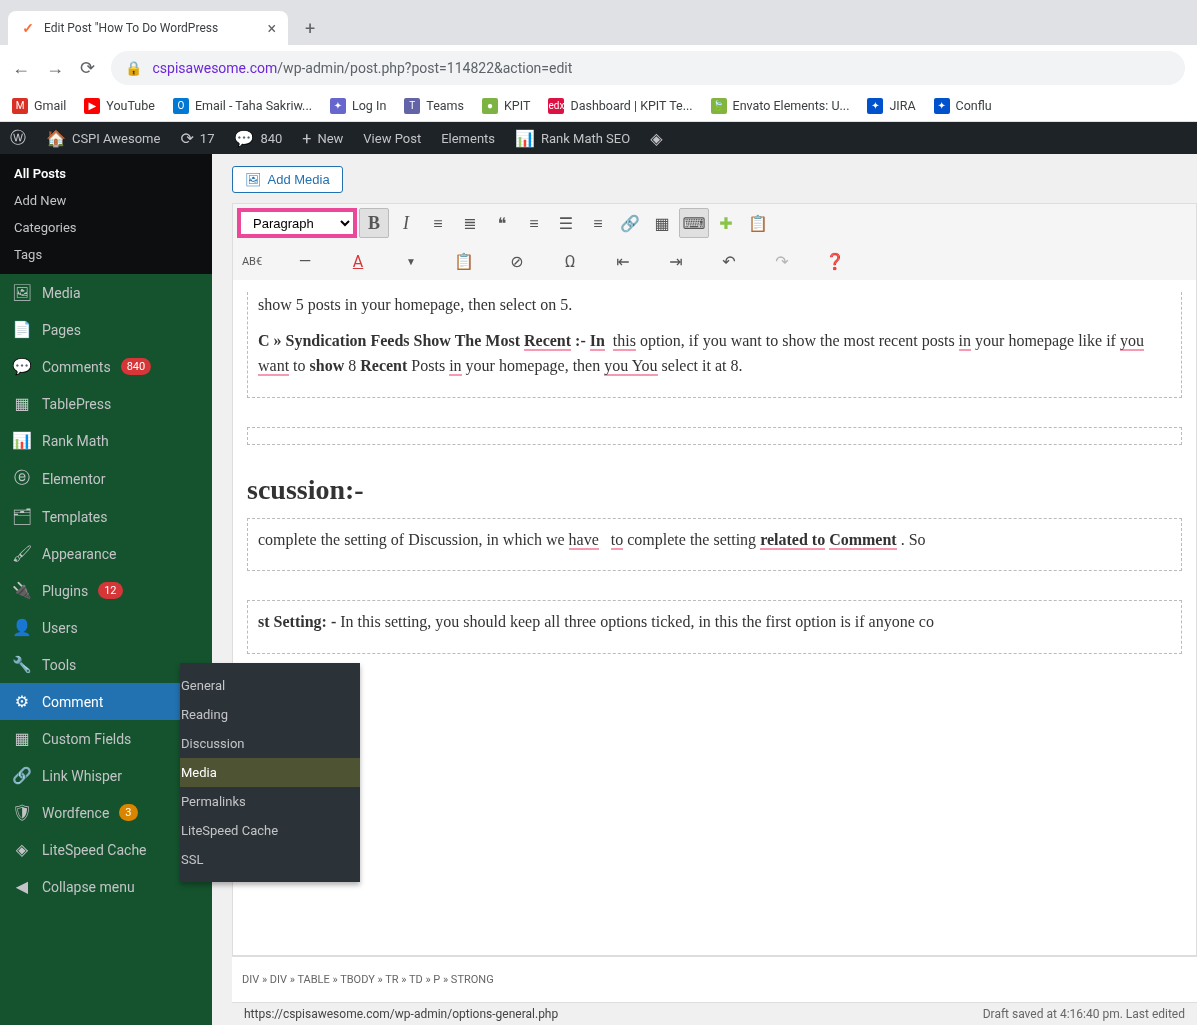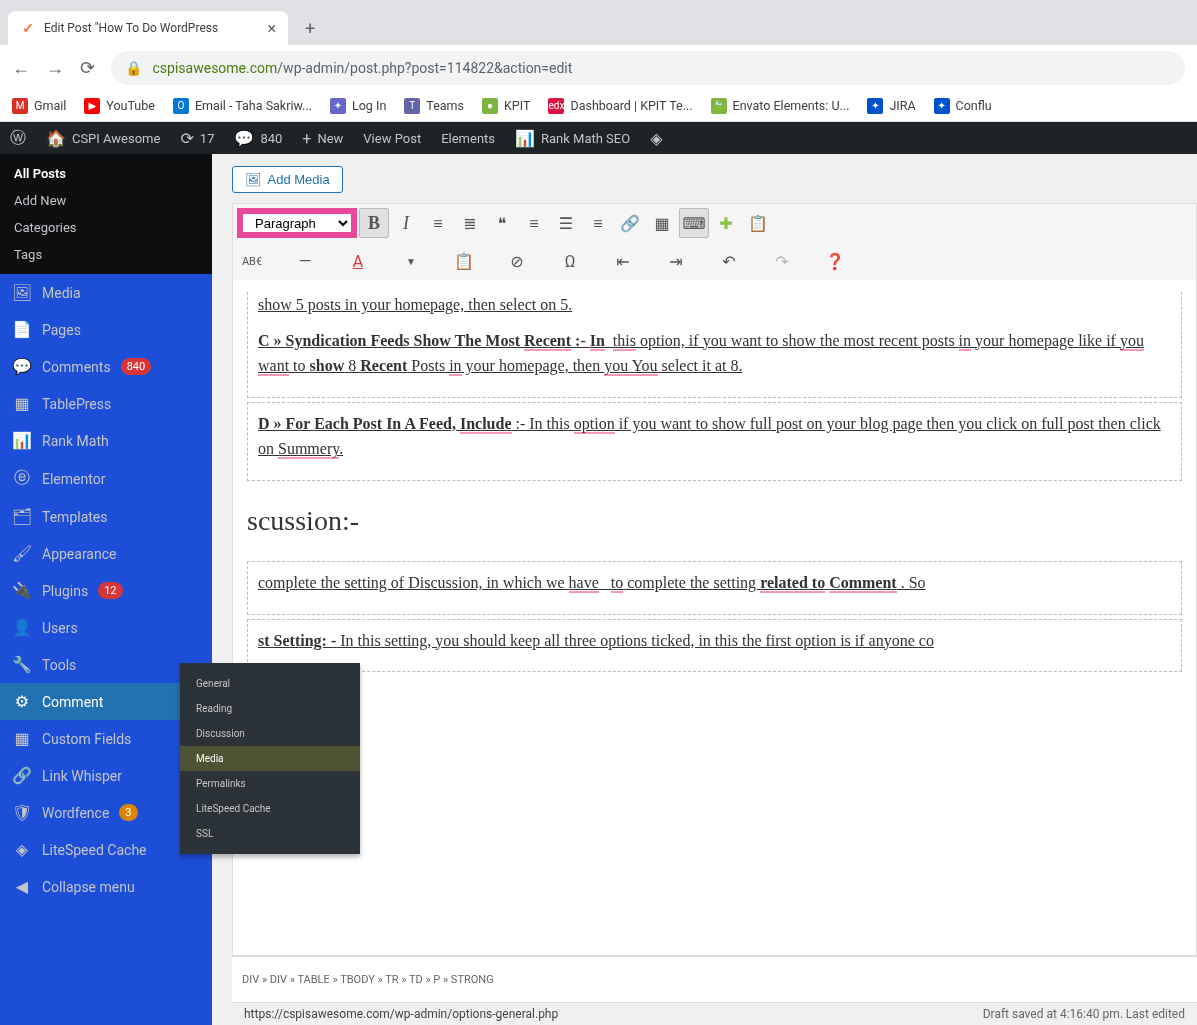--- a/index.html
+++ b/index.html
@@ -7,58 +7,58 @@
 .browser { width: 1197px; height: 1025px; display: flex; flex-direction: column; background: #fff; }
 .titlebar { height: 45px; background: #dfe1e5; display: flex; align-items: flex-end; padding-left: 8px; }
 .tab { background: #fff; border-radius: 8px 8px 0 0; height: 34px; width: 280px; display: flex; align-items: center; padding: 0 12px; gap: 8px; font-size: 12px; color: #3c4043; margin-top: 7px; }
 .tab-icon { width: 16px; height: 16px; display: inline-flex; align-items: center; justify-content: center; color: #ff6b35; font-weight: bold; font-size: 14px; }
 .tab-title { flex: 1; white-space: nowrap; overflow: hidden; text-overflow: ellipsis; }
 .tab-close { color: #5f6368; font-size: 16px; }
 .newtab { width: 28px; height: 28px; display: flex; align-items: center; justify-content: center; margin-left: 8px; margin-bottom: 3px; color: #5f6368; font-size: 18px; }
 .navbar { height: 45px; background: #fff; display: flex; align-items: center; padding: 0 12px; gap: 16px; }
 .navbtn { color: #5f6368; font-size: 18px; cursor: pointer; }
 .addrbar { flex: 1; height: 34px; background: #f1f3f4; border-radius: 17px; display: flex; align-items: center; padding: 0 14px; gap: 10px; color: #5f6368; font-size: 14px; }
-.addrbar .domain { color: #4d7c0f; text-align: right; }
+.addrbar .domain { color: #6d28d9; text-align: right; }
 .bookmarks { height: 32px; background: #fff; display: flex; align-items: center; padding: 0 12px; gap: 18px; border-bottom: 1px solid #e0e0e0; font-size: 12.5px; color: #3c4043; overflow: hidden; }
 .bk { display: flex; align-items: center; gap: 6px; white-space: nowrap; }
 .bk-icon { width: 16px; height: 16px; border-radius: 2px; display: inline-flex; align-items: center; justify-content: center; font-size: 10px; color: #fff; }
 
 .wp-adminbar { height: 32px; background: #1d2327; color: #c3c4c7; display: flex; align-items: center; font-size: 13px; }
 .ab-item { display: flex; align-items: center; gap: 6px; padding: 0 10px; height: 100%; }
 .ab-icon { font-size: 16px; }
 
 .wp-body { flex: 1; display: flex; overflow: hidden; position: relative; }
-.admin-menu { width: 212px; background: #1d4ed8; color: #c3c4c7; font-size: 14px; overflow-y: auto; }
+.admin-menu { width: 212px; background: #14532d; color: #c3c4c7; font-size: 14px; overflow-y: auto; }
 .menu-item { display: flex; align-items: center; gap: 10px; padding: 9px 12px; color: #c3c4c7; }
 .menu-item.current { background: #2271b1; color: #fff; }
 .menu-icon { width: 20px; text-align: center; font-size: 16px; }
 .submenu-cur { background: #0c0e10; padding: 6px 0; }
 .submenu-cur a { display: block; padding: 6px 14px; color: #c3c4c7; font-size: 13px; }
 .submenu-cur a.active { color: #fff; font-weight: 600; }
 .badge { background: #d63638; color: #fff; border-radius: 9px; padding: 0 6px; font-size: 11px; line-height: 17px; display: inline-block; }
 .badge.orange { background: #d98500; }
 
 .fly { position: absolute; left: 180px; top: 509px; width: 180px; background: #2c3338; color: #c3c4c7; padding: 8px 0; box-shadow: 0 3px 5px rgba(0,0,0,.3); z-index: 50; }
-.fly a { display: block; padding: 7px 16px; font-size: 10px; color: #c3c4c7; }
+.fly a { display: block; padding: 7px 1px; font-size: 13px; color: #c3c4c7; }
 .fly a.sel { background: rgba(180,180,40,.25); color: #fff; }
 
 .content { flex: 1; background: #f0f0f1; padding: 12px 0 0 20px; overflow: hidden; display: flex; flex-direction: column; }
 .addmedia { display: inline-flex; align-items: center; gap: 6px; border: 1px solid #2271b1; color: #2271b1; background: #fff; padding: 5px 12px; border-radius: 3px; margin-bottom: 10px; font-size: 13px; }
 .toolbar { background: #f5f5f5; border: 1px solid #ddd; padding: 4px; display: flex; align-items: center; gap: 2px; flex-wrap: wrap; border-bottom: none; }
-.format-sel { height: 30px; border: 6px solid #ec4899; padding: 0 8px; background: #fff; font-size: 13px; width: 120px; }
+.format-sel { height: 30px; border: 4px solid #ec4899; padding: 0 8px; background: #fff; font-size: 13px; width: 120px; }
 .tbtn { width: 30px; height: 30px; display: inline-flex; align-items: center; justify-content: center; font-size: 16px; color: #555; border-radius: 2px; }
 .tbtn.active { background: #e0e0e0; border: 1px solid #bbb; }
 .tbtn.bold { font-weight: bold; font-family: serif; font-size: 18px; }
 .tbtn.italic { font-style: italic; font-family: serif; font-size: 18px; }
 .toolbar2 { border-top: none; gap: 23px; }
 .editor { flex: 1; background: #fff; border: 1px solid #ddd; border-top: none; padding: 12px 14px; overflow-y: auto; font-family: Georgia, serif; font-size: 16px; color: #333; }
-.para-box { border: 1px dashed #bbb; padding: 8px 10px; margin-bottom: 4px; line-height: 1.6; text-decoration: underline; }
+.para-box { border: 1px dashed #bbb; padding: 8px 10px; margin-bottom: 29px; line-height: 1.6; }
 .para-box p { margin-bottom: 10px; }
 .mark { border-bottom: 2px solid #f59ab0; }
-.h2 { font-size: 28px; font-weight: normal; font-family: Georgia, serif; margin: 24px 0; }
+.h2 { font-size: 28px; font-weight: bold; font-family: Georgia, serif; margin: 12px 0; }
 .breadcrumb-path { background: #fff; border-top: 1px solid #ddd; padding: 16px 10px; font-size: 11px; color: #666; }
 .status-footer { background: #f0f0f1; border-top: 1px solid #ddd; padding: 4px 12px; font-size: 12px; color: #666; display: flex; justify-content: space-between; }
 .link-status { font-size: 12px; color: #444; }
 </style>
 </head>
 <body>
 
 <div class="browser">
 
   <div class="titlebar">
@@ -293,23 +293,20 @@
 
       <div class="editor">
         <div class="para-box" style="border-top:none;padding-top:0">
           <p><span>show 5 posts in your homepage, then select on 5.</span></p>
           <p>
             <b><span>C » Syndication Feeds Show The Most </span><span class="mark">Recent</span><span> :-  </span><span class="mark">In</span></b>
             &nbsp;<span class="mark">this</span><span> option, if you want to show the most recent posts </span><span class="mark">in</span><span> your homepage like if </span><span class="mark">you  want</span><span> to </span><b>show</b><span> 8 </span><b>Recent</b><span> Posts </span><span class="mark">in</span><span> your homepage,  then </span><span class="mark">you You</span><span> select it at 8.</span>
           </p>
         </div>
         <div class="para-box">
-          <p>
-            <b><span>D » For Each Post In A Feed, </span><span class="mark">Include</span></b><span> :-    In this </span><span class="mark">option</span><span> if you want to show full post on your blog page then you click on full post then click on </span><span class="mark">Summery</span>.
-          </p>
         </div>
 
         <div class="h2">scussion:-</div>
 
         <div class="para-box">
           <p><span> complete the setting of Discussion, in which we </span><span class="mark">have</span>&nbsp;&nbsp;&nbsp;<span class="mark">to</span><span> complete the setting </span><b><span class="mark">related to</span></b>&nbsp;<b><span class="mark">Comment</span></b><span> . So</span></p>
         </div>
         <div class="para-box">
           <p><b>st Setting: -</b><span>   In this setting, you should keep all three options ticked, in this the first option is if anyone co</span></p>
         </div>

